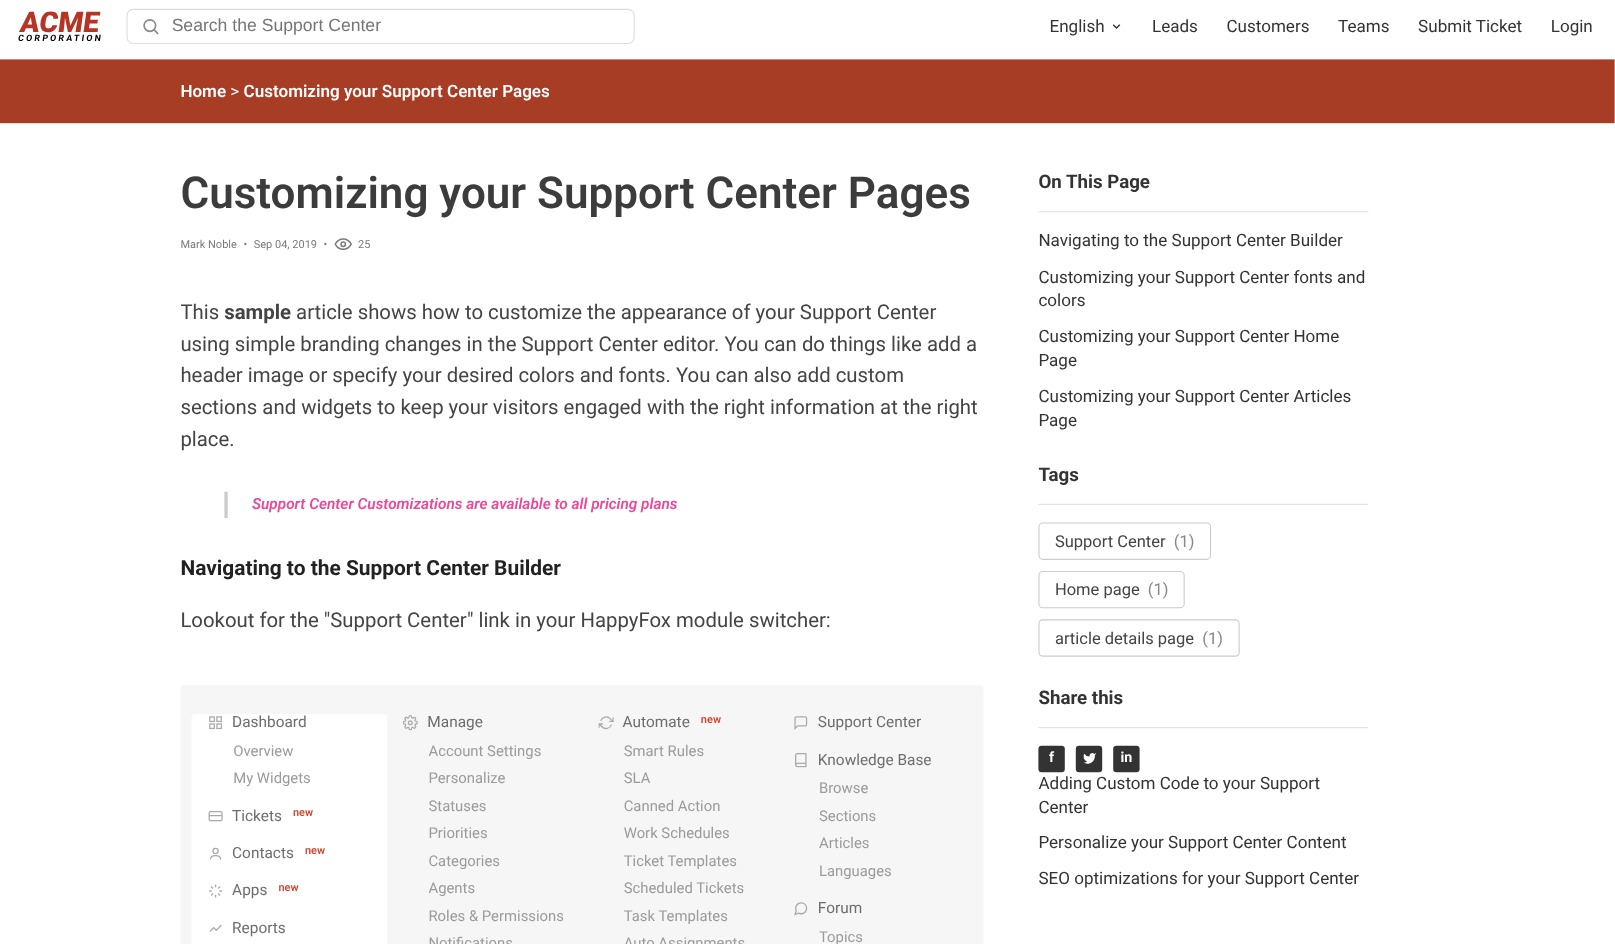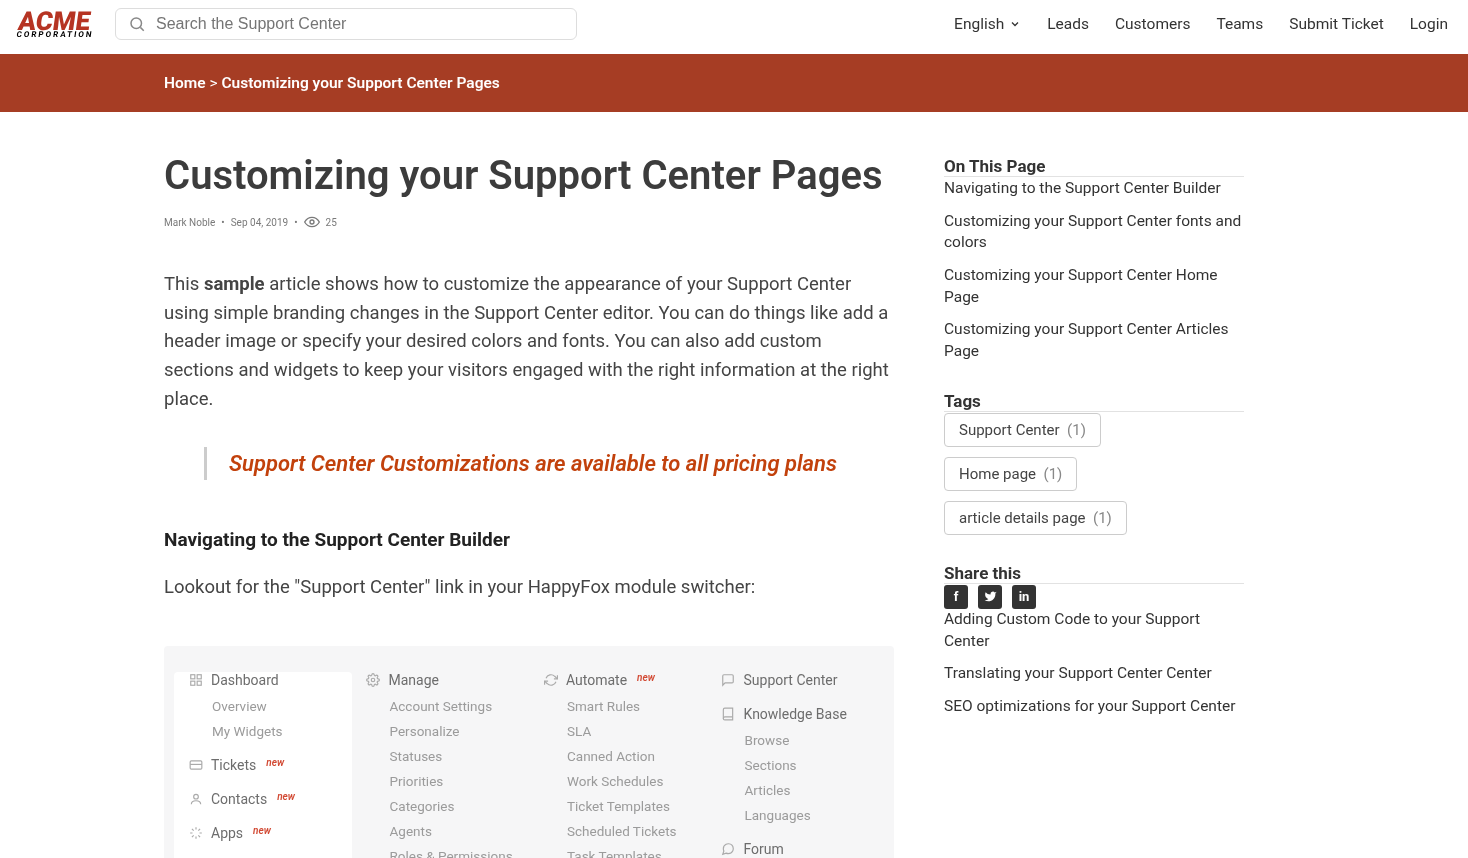--- a/index.html
+++ b/index.html
@@ -20,40 +20,40 @@
     .crumb-bar .inner{font-size:15.5px;}
     .crumb-bar a{color:#fff; text-decoration:none; font-weight:600;}
     
     main.inner{ display:flex; gap:50px; padding-top:40px; }
     article{ flex:1; max-width:730px;}
     aside{ width:300px; flex:none; padding-top:4px;}
     h1.title{ font-size:40px; font-weight:600; color:#3c3c3c; line-height:1.2; }
     .meta{ margin-top:14px; color:#7a7a7a; font-size:10px; display:flex; align-items:center; gap:6px;}
     .intro{ margin-top:40px; font-size:18.5px; line-height:1.55; color:#444;}
     .intro b{font-weight:700;}
-    blockquote.note{ margin:34px 0 48px 40px; padding:4px 0 4px 22px; border-left:3px solid #ccc; font-style:italic; font-size:22px; color:#c2410c; font-weight:600; }
+    blockquote.note{ margin:34px 0 34px 40px; padding:4px 0 4px 22px; border-left:3px solid #ccc; font-style:italic; font-size:14px; color:#ec4899; font-weight:600; }
     h2.sec{ font-size:19px; font-weight:700; margin-top:10px; color:#222;}
     p.body{ margin-top:22px; font-size:18.5px; color:#444; line-height:1.55;}
     
-    aside h3{ font-size:17px; font-weight:700; color:#333; padding-bottom:0; border-bottom:1px solid #e2e2e2; margin-bottom:1px; margin-top:28px;}
+    aside h3{ font-size:17px; font-weight:700; color:#333; padding-bottom:16px; border-bottom:1px solid #e2e2e2; margin-bottom:16px; margin-top:28px;}
     aside h3:first-child{margin-top:0;}
     .toc a, .related a{ display:block; color:#333; text-decoration:none; font-size:15.5px; line-height:1.4; margin-bottom:11px;}
     .tags{ display:flex; flex-wrap:wrap; gap:10px;}
     .tag{ border:1px solid #ccc; border-radius:4px; padding:7px 14px; font-size:15px; color:#444; cursor:pointer;}
     .tag .cnt{ color:#888; }
     .share{ display:flex; gap:10px;}
     .share-btn{ width:24px; height:24px; background:#333; color:#fff; display:flex; align-items:center; justify-content:center; border-radius:3px; font-size:13px; font-weight:bold;}
     
     .module-shot{ margin-top:44px; background:#f6f6f7; border-radius:4px; padding:26px 10px 0 10px; display:flex; gap:0; font-size:13.5px; color:#888;}
     .module-shot .col{ flex:1; padding:0 14px;}
     .module-shot .col.first{ background:#fff; border-radius:4px; padding-top:0;}
     .module-shot .grp-head{ display:flex; align-items:flex-start; gap:8px; color:#6d6d6d; margin:0 0 10px; font-size:14px;}
     .module-shot .grp-head.sp{ margin-top:18px;}
     .module-shot .sub{ padding-left:24px; margin-bottom:9px; color:#9b9b9b;}
-    .module-shot .new{ color:#d24a34; font-size:10px; font-weight:600; margin-left:2px;font-style:italic;}
+    .module-shot .new{ color:#d24a34; font-size:10px; font-weight:600; margin-left:2px;}
     .ico{width:15px; height:15px; display:inline-flex; align-items:center; justify-content:center; color:#aaa;}
     .ico svg{display:block;}
   </style>
 </head>
 <body>
 
 <header class="top-header">
   <div class="logo">
     <span>ACME</span>
     <small>CORPORATION</small>
@@ -262,17 +262,17 @@
       <div class="share-btn">
           <svg width="13" height="13" viewBox="0 0 24 24" fill="#fff">
             <path d="M23 3a10.9 10.9 0 01-3.14 1.53 4.48 4.48 0 00-7.86 3v1A10.66 10.66 0 013 4s-4 9 5 13a11.64 11.64 0 01-7 2c9 5 20 0 20-11.5a4.5 4.5 0 00-.08-.83A7.72 7.72 0 0023 3z"></path>
           </svg>
         </div>
       <div class="share-btn">in</div>
     </div>
 
     <div class="related">
       <a>Adding Custom Code to your Support Center</a>
-      <a>Translating your Support Center Center</a>
+      <a>Personalize your Support Center Content</a>
       <a>SEO optimizations for your Support Center</a>
     </div>
   </aside>
 </main>
 
 </body></html>

